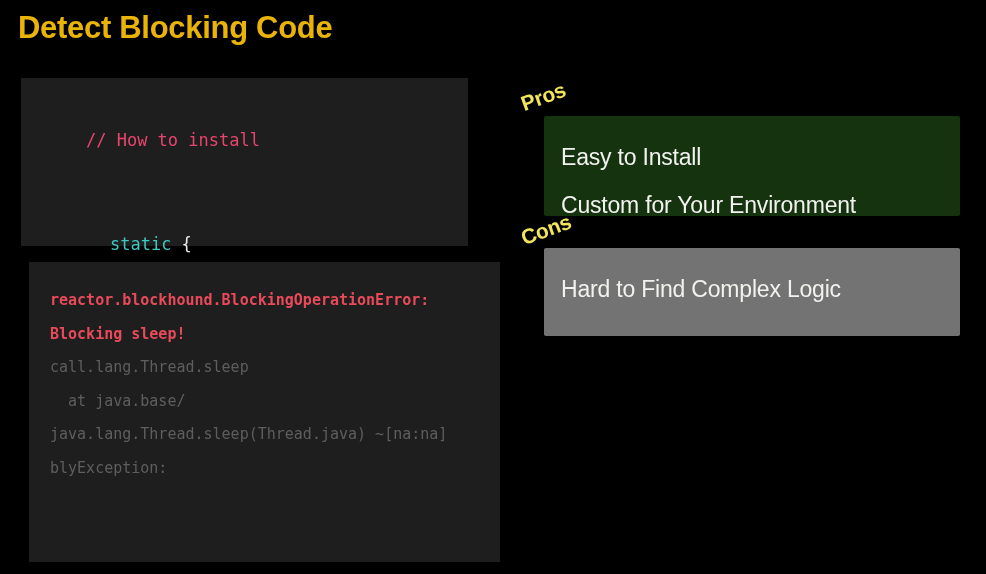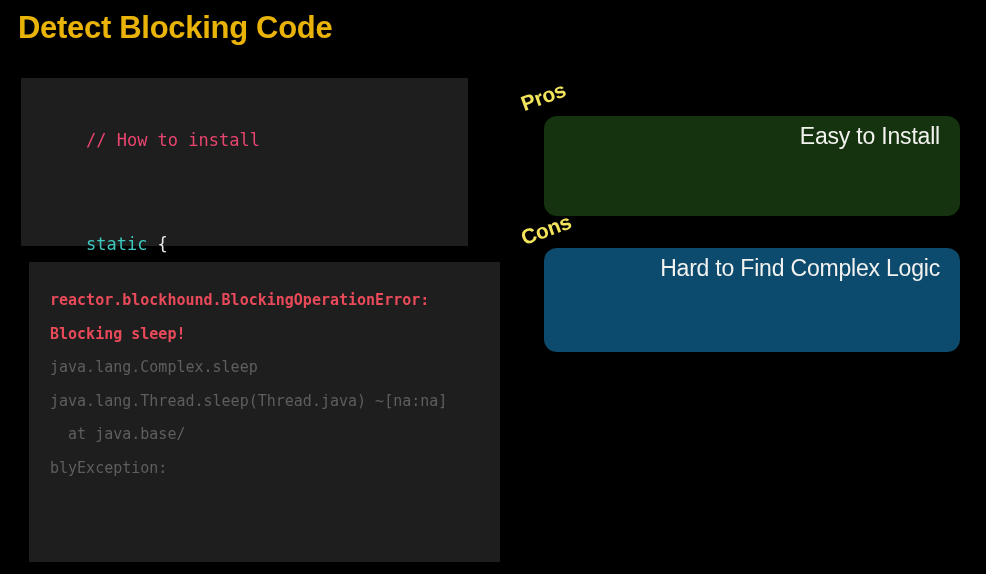--- a/index.html
+++ b/index.html
@@ -53,59 +53,58 @@
   .code-line {
     font-family: "DejaVu Sans Mono", "Liberation Mono", monospace;
     font-size: 17px;
     line-height: 28px;
     white-space: pre;
     color: #d4d4d4;
   }
   .code-line.blank { height: 20px; line-height: 20px; }
 
   .tok-comment { color: #e8456e; }
-  .tok-keyword { color: #3ec9c0; }
+  .tok-keyword { color: #3ec9c0; margin-left: 24px; }
   .tok-punct   { color: #e8e8e8; }
   .tok-class   { color: #c07ad6; }
   .tok-plain   { color: #e8e8e8; }
 
   .log-line {
     font-family: "DejaVu Sans Mono", "Liberation Mono", monospace;
     font-size: 15px;
     line-height: 33.5px;
     white-space: pre;
     color: #5e5e5e;
     padding-left: 10px;
   }
   .log-line.err {
     color: #e84a5a;
     font-weight: bold;
   }
 
   
   .pc-card {
     position: absolute;
-    border-radius: 13px;
+    border-radius: 2px;
     box-sizing: border-box;
-    padding: 3px 20px 16px 17px;
-    text-align: right;
+    padding: 24px 20px 16px 17px;
   }
   #pros-card {
     left: 544px;
     top: 116px;
     width: 416px;
     height: 100px;
     background: #16330f;
   }
   #cons-card {
     left: 544px;
     top: 248px;
     width: 416px;
-    height: 104px;
-    background: #0c4a6e;
+    height: 88px;
+    background: #737373;
   }
   .pc-item {
     font-family: "Liberation Sans", sans-serif;
     font-size: 23px;
     line-height: 34px;
     color: #f2f2ef;
     white-space: nowrap;
     letter-spacing: -0.2px;
   }
   #pros-card .pc-item:first-child { margin-bottom: 14px; }
@@ -148,29 +147,30 @@
   </div>
 
   <div class="code-line">
     <span class="tok-punct">}</span>
   </div>
 </div>
 
 <div id="error-log-panel" class="code-panel">
   <div class="log-line err">reactor.blockhound.BlockingOperationError:</div>
   <div class="log-line err">Blocking sleep!</div>
-  <div class="log-line">java.lang.Complex.sleep</div>
+  <div class="log-line">call.lang.Thread.sleep</div>
+  <div class="log-line">  at java.base/</div>
   <div class="log-line">java.lang.Thread.sleep(Thread.java) ~[na:na]</div>
-  <div class="log-line">  at java.base/</div>
   <div class="log-line">blyException:</div>
 </div>
 
 <div id="pros-tag" class="tag">Pros</div>
 
 <div id="pros-card" class="pc-card">
   <div class="pc-item">Easy to Install</div>
+  <div class="pc-item">Custom for Your Environment</div>
 </div>
 
 <div id="cons-tag" class="tag">Cons</div>
 
 <div id="cons-card" class="pc-card">
   <div class="pc-item">Hard to Find Complex Logic</div>
 </div>
 
 </body></html>

